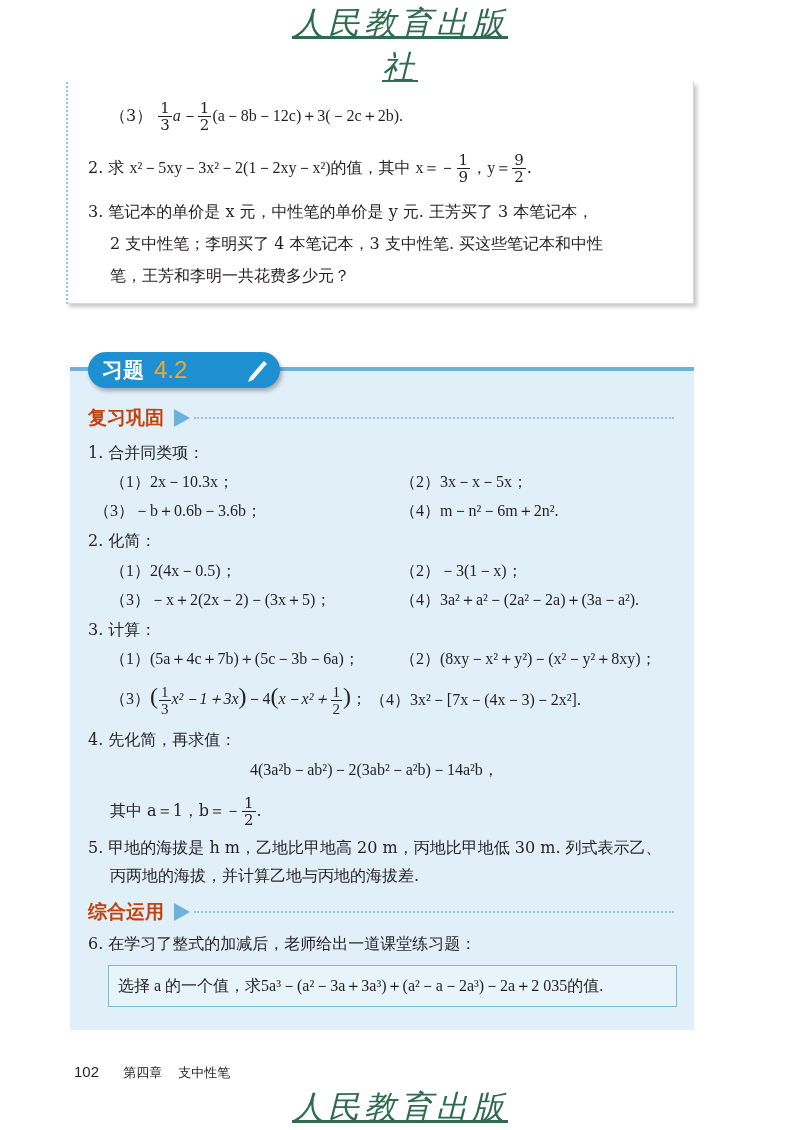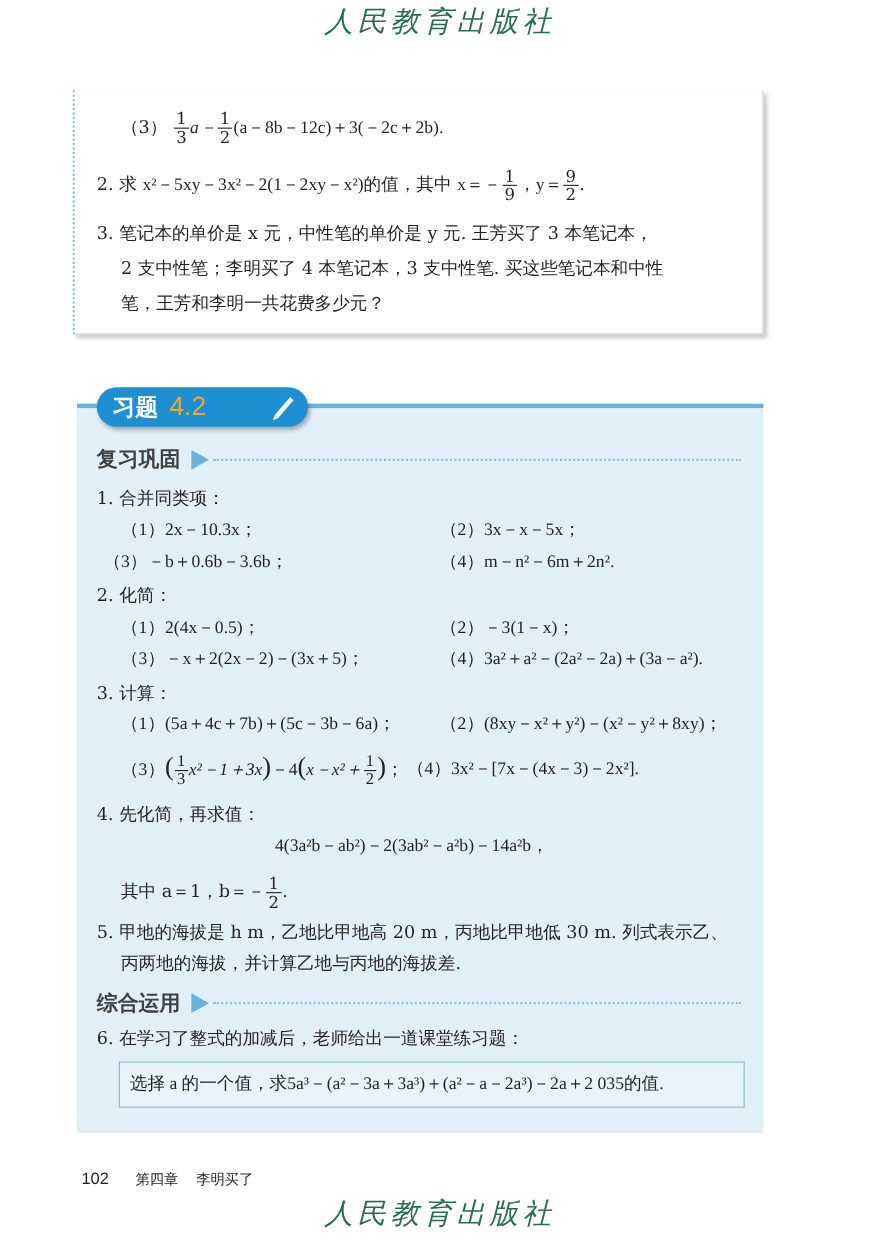--- a/index.html
+++ b/index.html
@@ -1,20 +1,20 @@
 <!DOCTYPE html>
 <html><head>
 <meta charset="utf-8">
 <style>
   * { box-sizing: border-box; margin: 0; padding: 0; }
   html, body { width: 800px; height: 1130px; background: #ffffff; overflow: hidden; }
   body { position: relative; font-family: "DejaVu Serif", "Liberation Serif", serif; color: #231f20; }
 
   .watermark { position: absolute; left: 290px; width: 220px; height: 40px; text-align: center;
-    font-family: "DejaVu Serif", serif; font-style: italic; color: #2e6b4f; font-size: 26px; letter-spacing: 4px; }
+    font-family: "DejaVu Serif", serif; font-style: italic; color: #2e6b4f; font-size: 32px; letter-spacing: 4px; text-decoration: underline; }
   .watermark.top { top: 2px; }
   .watermark.bottom { top: 1086px; }
 
   
   .prev-box { position: absolute; left: 66px; top: 82px; width: 628px; height: 222px;
     background: #fff; border-left: 2px dotted #8fc6df; box-shadow: 3px 3px 4px #c8c8c8; border-right: 1px solid #d8d8d8; border-bottom: 1px solid #d8d8d8; }
   .line { position: absolute; font-size: 16px; white-space: nowrap; line-height: 20px; }
   .frac { display: inline-block; vertical-align: middle; text-align: center; font-size: 15px; line-height: 16px; margin: 0 1px; }
   .frac .num { display: block; border-bottom: 1px solid #231f20; padding: 0 2px; }
   .frac .den { display: block; padding: 0 2px; }
@@ -23,21 +23,21 @@
 
   
   .panel { position: absolute; left: 70px; top: 367px; width: 624px; height: 663px; background: #e1eff9; border-top: 4px solid #6bb2dc; }
   .title-badge { position: absolute; left: 88px; top: 352px; width: 192px; height: 36px; border-radius: 18px;
     background: #1e8fd0; box-shadow: 2px 3px 4px rgba(0,0,0,0.3); display: flex; align-items: center; padding-left: 14px; }
   .title-badge .t1 { color: #fff; font-family: "DejaVu Sans", sans-serif; font-weight: bold; font-size: 21px; }
   .title-badge .t2 { color: #f4a629; font-family: "Liberation Sans", sans-serif; font-size: 24px; margin-left: 10px; }
   .title-badge .pencil { position: absolute; right: 10px; top: 5px; width: 26px; height: 26px; }
 
   .section-head { position: absolute; left: 88px; display: flex; align-items: center; width: 586px; }
-  .section-head .label { color: #404040; font-family: "DejaVu Sans", sans-serif; font-weight: bold; font-size: 19px; text-align: right; }
+  .section-head .label { color: #c2410c; font-family: "DejaVu Sans", sans-serif; font-weight: bold; font-size: 19px; text-align: right; }
   .section-head .arrow { width: 0; height: 0; border-top: 9px solid transparent; border-bottom: 9px solid transparent; border-left: 16px solid #6bb2dc; margin-left: 10px; }
   .section-head .dots { flex: 1; border-bottom: 2px dotted #8fc6df; margin-left: 4px; height: 1px; }
 
   .boxed { position: absolute; left: 108px; top: 965px; width: 569px; height: 42px; border: 1px solid #7bbcd0; background: #e8f4fb; }
 
   .footer { position: absolute; left: 74px; top: 1063px; font-size: 13px; }
   .footer .pg { font-family: "Liberation Sans", sans-serif; font-size: 15px; margin-right: 20px; }
 </style>
 </head>
 <body>
@@ -114,16 +114,16 @@
   <span class="dots"></span>
 </div>
 
 <div class="line" style="left:88px; top:934px;">6. 在学习了整式的加减后，老师给出一道课堂练习题：</div>
 <div class="boxed"></div>
 <div class="line math" style="left:118px; top:976px;">选择 a 的一个值，求5a³－(a²－3a＋3a³)＋(a²－a－2a³)－2a＋2 035的值.</div>
 
 <div class="footer">
   <span class="pg">102</span>
   <span>第四章</span>
-  <span style="margin-left:12px;">李明买了</span>
+  <span style="margin-left:12px;">支中性笔</span>
 </div>
 
 <div class="watermark bottom">人民教育出版社</div>
 
 </body></html>

